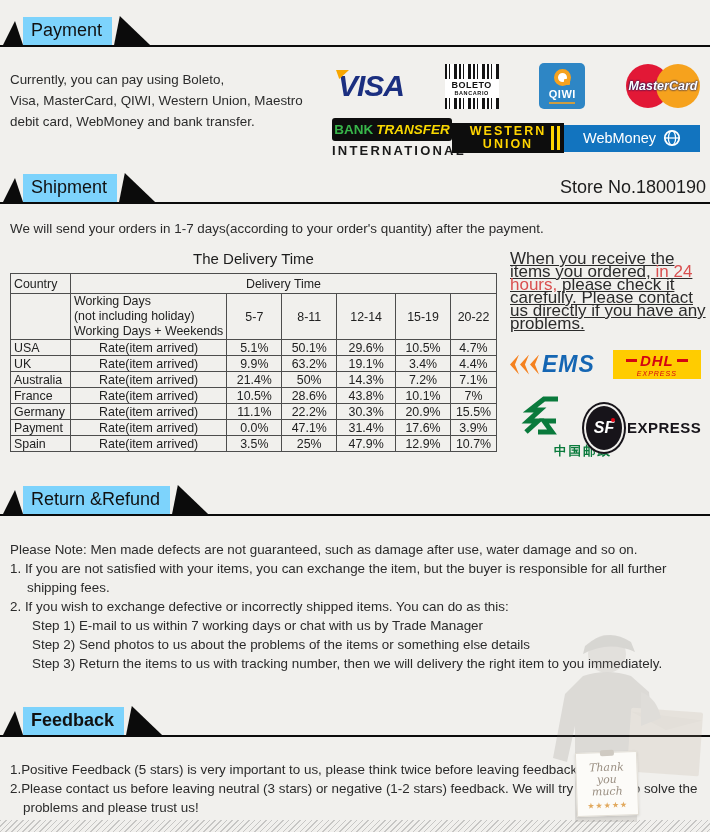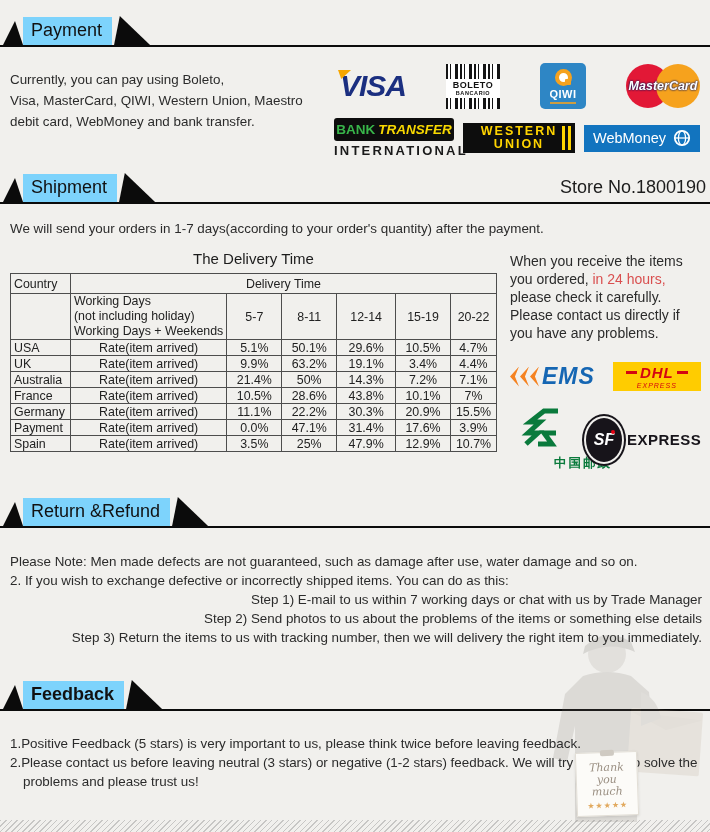--- a/index.html
+++ b/index.html
@@ -47,40 +47,40 @@
   .bt { width:120px; text-align:center; }
   .bt-box { background:#0d0d0d; border-radius:3px; height:23px; display:flex; align-items:center; justify-content:center; gap:3px; }
   .bt-bank { color:#38b54a; font-weight:bold; font-size:13.5px; }
   .bt-transfer { color:#f8d800; font:bold italic 13.5px "Liberation Sans", sans-serif; }
   .bt-intl { font-size:13px; font-weight:bold; letter-spacing:2.2px; color:#1a1a1a; margin-top:2px; }
   
   .wu { width:112px; height:30px; background:#0d0d0d; position:relative; display:flex; flex-direction:column; align-items:center; justify-content:center; }
   .wu-l { color:#ffd400; font-weight:bold; font-size:12.5px; letter-spacing:2px; line-height:13px; }
   .wu-bars { position:absolute; right:4px; top:3px; bottom:3px; width:9px; border-left:3px solid #ffd400; border-right:3px solid #ffd400; }
   
-  .wm { width:116px; height:27px; background:#1274bf; display:flex; align-items:center; justify-content:center; gap:7px; }
+  .wm { width:136px; height:27px; background:#1274bf; display:flex; align-items:center; justify-content:center; gap:7px; }
   .wm-word { color:#fff; font-size:14.5px; }
   
   .ship-intro { padding:17px 10px 0 10px; font-size:13.4px; }
   .ship-body { display:flex; padding:14px 4px 0 10px; }
   .tbl-col { width:490px; }
   .tbl-title { text-align:center; font-size:15px; color:#1c1c1c; margin-bottom:6px; }
   table.delivery { border-collapse:collapse; width:487px; font-size:12.4px; color:#222;padding-left:16px; }
   table.delivery td, table.delivery th { border:1px solid #4d4d4d; font-weight:normal; padding:0 3px; }
   th.country-h { width:60px; height:20px; text-align:left; padding-left:5px; }
   th.delivery-h { text-align:center; }
   td.wd-cell { font-size:12.4px; line-height:15px; padding:3px 0 3px 8px; }
   td.range-cell { text-align:center; }
   td.country-cell { padding-left:5px; height:16px; }
   td.rate-cell { text-align:center; }
   td.val-cell { text-align:center; }
   col.c-country { width:60px; } col.c-rate { width:157px; }
   col.c-r1{width:55px;} col.c-r2{width:55px;} col.c-r3{width:59px;} col.c-r4{width:55px;} col.c-r5{width:46px;}
   .ship-right { flex:1; padding-left:13px; padding-top:2px; }
-  .notice { font-size:14px; line-height:18px; color:#2b2b2b; width:196px; }
+  .notice { font-size:17px; line-height:13px; color:#2b2b2b; width:196px;text-decoration:underline; }
   .notice .red { color:#d94f4f; }
   .carrier-row { display:flex; align-items:center; margin-top:20px; gap:18px; }
   .carrier-row2 { margin-top:16px; gap:14px; align-items:center; }
   
   .ems { display:flex; align-items:center; }
   .ems-chev { display:flex; margin-right:2px; }
   .ems-chev i { display:block; width:9px; height:20px; background:#f58220; clip-path:polygon(100% 0,0 50%,100% 100%,55% 50%); margin-right:1px; }
   .ems-word { color:#1566b3; font:bold italic 23px "Liberation Sans", sans-serif; letter-spacing:1px; }
   
   .dhl { width:88px; height:29px; background:#ffcc00; display:flex; flex-direction:column; align-items:center; justify-content:center; }
@@ -95,21 +95,21 @@
   .sf { display:flex; align-items:center; gap:5px; }
   .sf-circle { width:36px; height:44px; background:#17141a; border-radius:50%; display:flex; align-items:center; justify-content:center; position:relative; box-shadow:0 0 0 2px #f1f0ed, 0 0 0 4px #17141a; }
   .sf-word { color:#fff; font:bold italic 16px "Liberation Sans", sans-serif; }
   .sf-dot { position:absolute; right:7px; top:12px; width:4px; height:4px; background:#e60012; border-radius:50%; }
   .sf-express { color:#17141a; font-weight:bold; font-size:15px; letter-spacing:.5px; }
   
   .ret-header { margin-top:26px; }
   .ret-body { padding:24px 8px 0 10px; font-size:13.4px; line-height:19px; }
   .ret-note { margin-bottom:0; }
   .hang1 { padding-left:17px; text-indent:-17px; }
-  .step { padding-left:22px;text-align:right; }
+  .step { padding-left:22px; }
   .fb-header { margin-top:34px;font-weight:bold; }
   .fb-body { padding:23px 8px 0 10px; font-size:13.4px; line-height:19px; position:relative; z-index:2; }
   .hang2 { padding-left:13px; text-indent:-13px; }
   
   .wm-man { position:absolute; right:0; bottom:10px; width:165px; height:200px; opacity:.17; z-index:1; }
   .clipboard { position:absolute; right:72px; bottom:16px; width:62px; height:64px; background:#fcfbf8; border:1px solid #e2ded6; box-shadow:0 1px 3px rgba(0,0,0,.12); transform:rotate(-2deg); z-index:3; text-align:center; padding-top:9px; }
   .clip-top { position:absolute; top:-3px; left:24px; width:14px; height:6px; background:#cfcac2; border-radius:2px; }
   .thanks { font:italic 11px "DejaVu Serif", serif; color:#9a8f82; line-height:12px; white-space:pre-line; }
   .stars { font-size:8px; color:#dd9b44; letter-spacing:1px; margin-top:3px; opacity:.85; }
   .hatch-strip { position:absolute; left:0; right:0; bottom:0; height:12px; background:repeating-linear-gradient(135deg, rgba(130,130,130,.38) 0 1px, rgba(240,240,238,0) 1px 4px); z-index:4; }
@@ -328,20 +328,21 @@
   </div>
 
   <div class="sec-header ret-header">
     <span class="tri tri-left"></span>
     <span class="sec-label">Return &amp;Refund</span>
     <span class="tri tri-right"></span>
   </div>
 
   <div class="ret-body">
     <div class="ret-note">Please Note: Men made defects are not guaranteed, such as damage after use, water  damage and so on.</div>
+    <div class="hang1">1. If you are not satisfied with your items, you can exchange the item, but the buyer is responsible for all further shipping fees.</div>
     <div>2. If you wish to exchange defective or incorrectly shipped items. You can do as this:</div>
     <div class="step">Step 1) E-mail to us within 7 working days or chat with us by Trade Manager</div>
     <div class="step">Step 2) Send photos to us about the problems of the items or something else details</div>
     <div class="step">Step 3) Return the items to us with tracking number, then we will delivery the right item to you immediately.</div>
   </div>
 
   <div class="sec-header fb-header">
     <span class="tri tri-left"></span>
     <span class="sec-label">Feedback</span>
     <span class="tri tri-right"></span>

